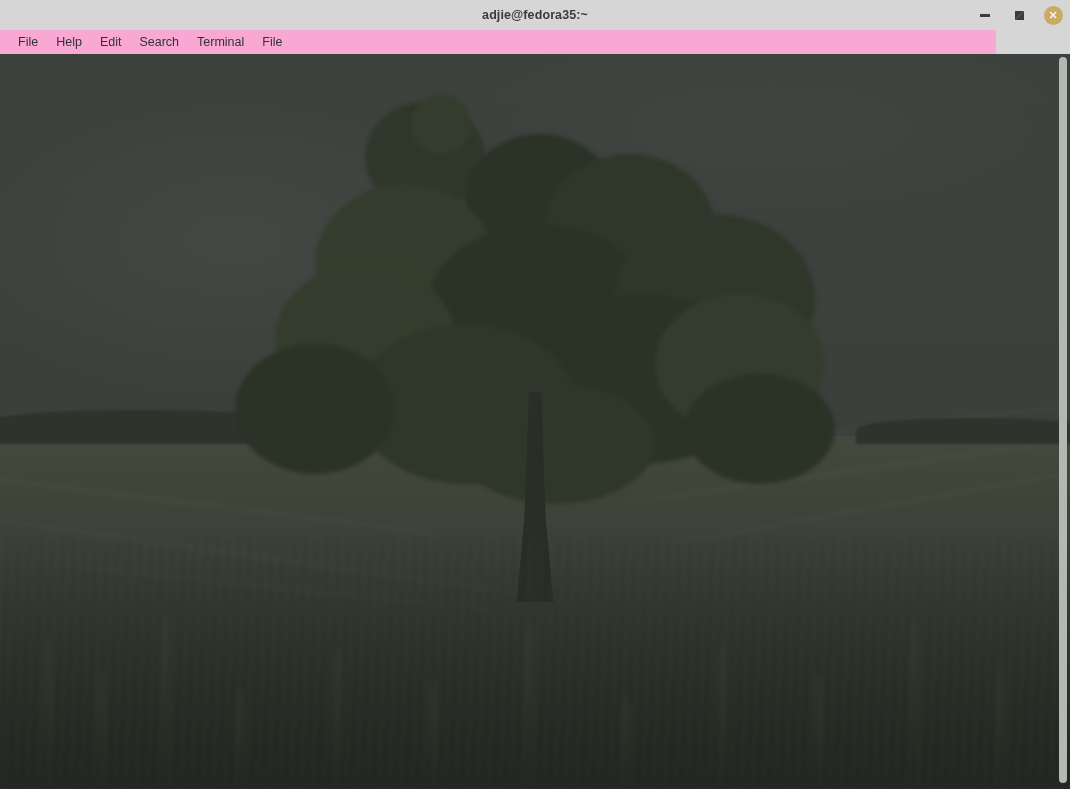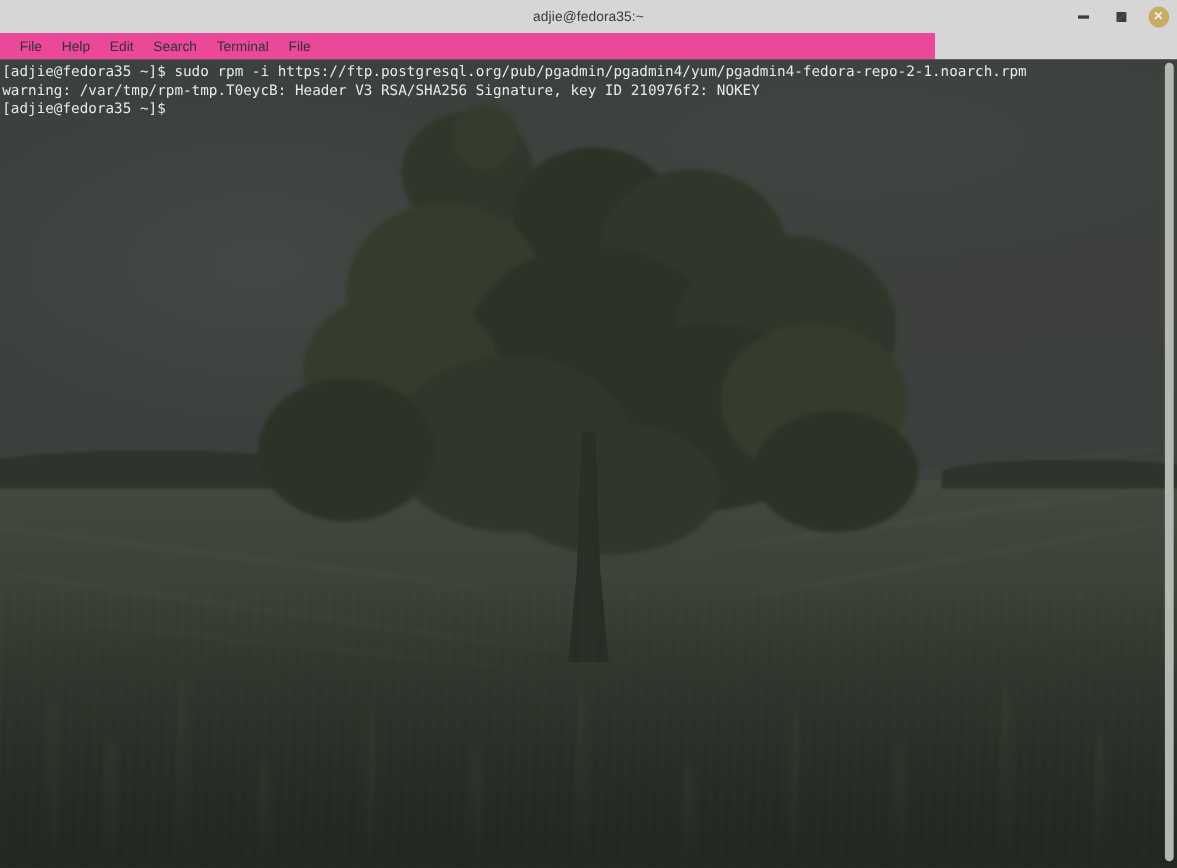--- a/index.html
+++ b/index.html
@@ -25,21 +25,21 @@
     left: 0; top: 0;
     width: 1070px;
     height: 30px;
     background: #d6d6d6;
     display: flex;
     align-items: center;
     justify-content: center;
   }
   #title-text {
     font-size: 12.5px;
-    font-weight: normal;
+    font-weight: bold;
     color: #3b3b3b;
     letter-spacing: 0.1px;
     font-family: "Liberation Sans", sans-serif;
   }
 
   #window-controls {
     position: absolute;
     right: 6px;
     top: 0;
     height: 30px;
@@ -99,23 +99,23 @@
     font-size: 11px;
     line-height: 1;
     font-weight: bold;
     font-family: "Liberation Sans", sans-serif;
   }
 
   
   #menubar {
     position: absolute;
     left: 0; top: 30px;
-    width: 850px;
+    width: 996px;
     height: 24px;
-    background: #ec4899;
+    background: #f9a8d4;
     display: flex;
     align-items: center;
     padding-left: 9px;
     box-sizing: border-box;
   }
   .menu-item {
     font-size: 12.5px;
     color: #2e3436;
     padding: 2px 9px;
     white-space: nowrap;
@@ -329,22 +329,19 @@
         <div class="grass-blade" style="left:58%; height:38%;"></div>
         <div class="grass-blade" style="left:67%; height:60%;"></div>
         <div class="grass-blade" style="left:76%; height:46%;"></div>
         <div class="grass-blade" style="left:85%; height:68%;"></div>
         <div class="grass-blade" style="left:93%; height:50%;"></div>
       </div>
     </div>
 
     <div id="dim"></div>
 
-    <div id="term-text">[adjie@fedora35 ~]$ sudo rpm -i https://ftp.postgresql.org/pub/pgadmin/pgadmin4/yum/pgadmin4-fedora-repo-2-1.noarch.rpm
-warning: /var/tmp/rpm-tmp.T0eycB: Header V3 RSA/SHA256 Signature, key ID 210976f2: NOKEY
-[adjie@fedora35 ~]$</div>
 
     <div id="scrollbar-track">
       <div id="scrollbar-thumb"></div>
     </div>
   </div>
 
 </div>
 
 </body></html>

